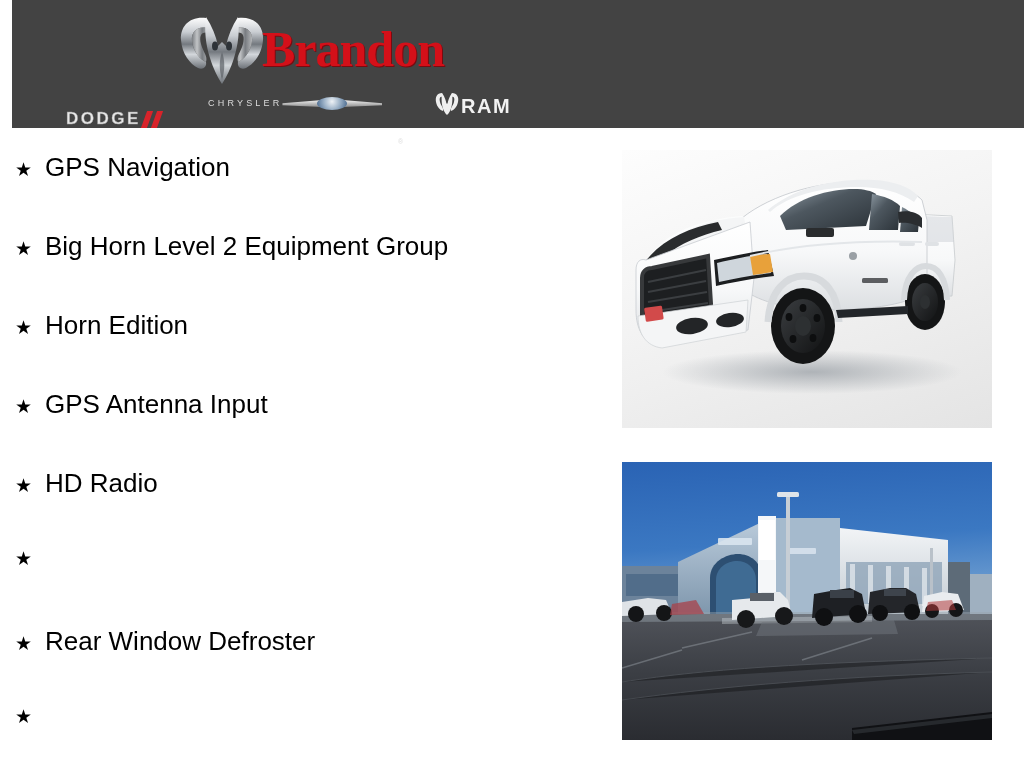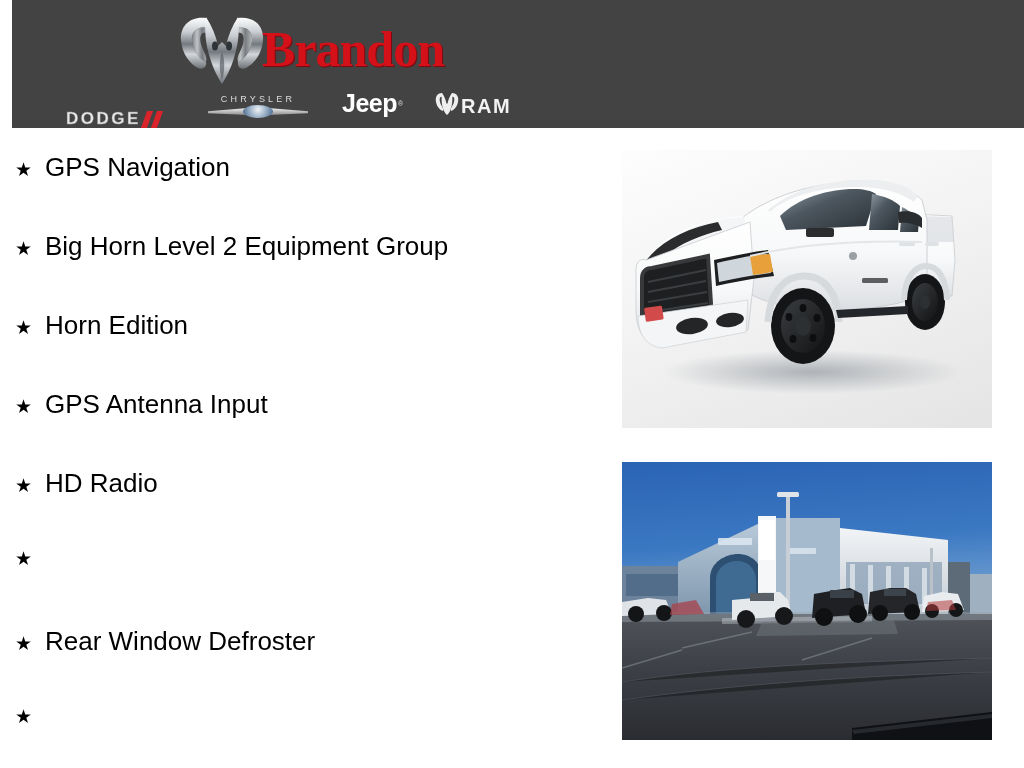--- a/index.html
+++ b/index.html
@@ -97,21 +97,21 @@
     width: 6px;
     height: 17px;
     background: #d8232a;
     transform: skewX(-20deg);
     display: block;
   }
   #dodge-slashes i:nth-child(1) { left: 2px; }
   #dodge-slashes i:nth-child(2) { left: 12px; }
 
   
-  #brand-chrysler { left: 150px; flex-direction: column; justify-content: flex-end; }
+  #brand-chrysler { left: 150px; flex-direction: row; justify-content: center; }
   #brand-chrysler .chrysler-text {
     font-family: "Liberation Sans", sans-serif;
     font-size: 9px;
     letter-spacing: 3.2px;
     color: #dcdcdc;
     line-height: 1;
   }
   #chrysler-wings {
     position: relative;
     width: 100px;
@@ -137,21 +137,21 @@
     position: absolute;
     left: 35px;
     top: 0px;
     width: 30px;
     height: 13px;
     border-radius: 50%;
     background: radial-gradient(circle at 50% 35%, #eef2f6 0%, #9fb4c9 45%, #3d5f86 100%);
   }
 
   
-  #brand-jeep { left: 284px; }
+  #brand-jeep { left: 284px; margin-top: 38px; }
   #brand-jeep .jeep-text {
     font-family: "Liberation Sans", sans-serif;
     font-weight: bold;
     font-size: 25px;
     letter-spacing: -0.5px;
     color: #ffffff;
     line-height: 1;
   }
   #brand-jeep .reg {
     font-size: 7px;

